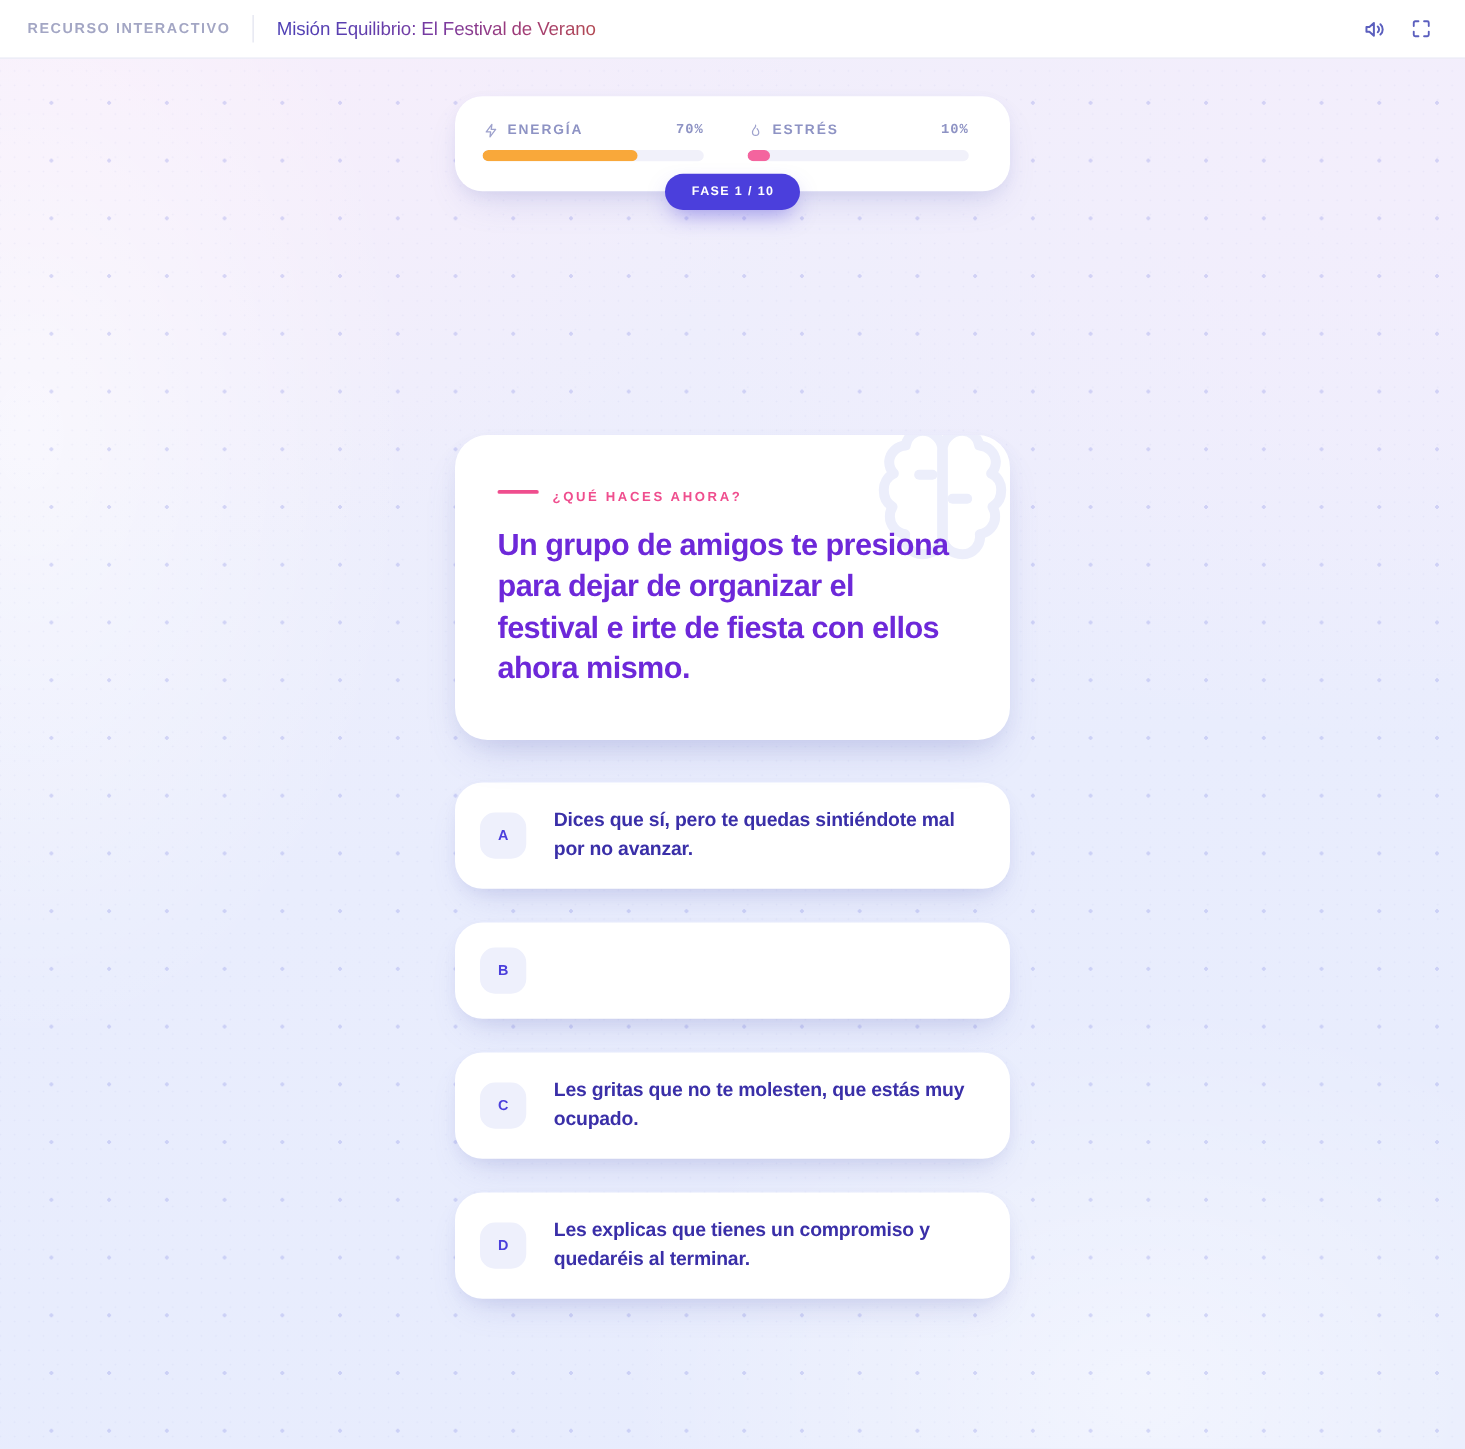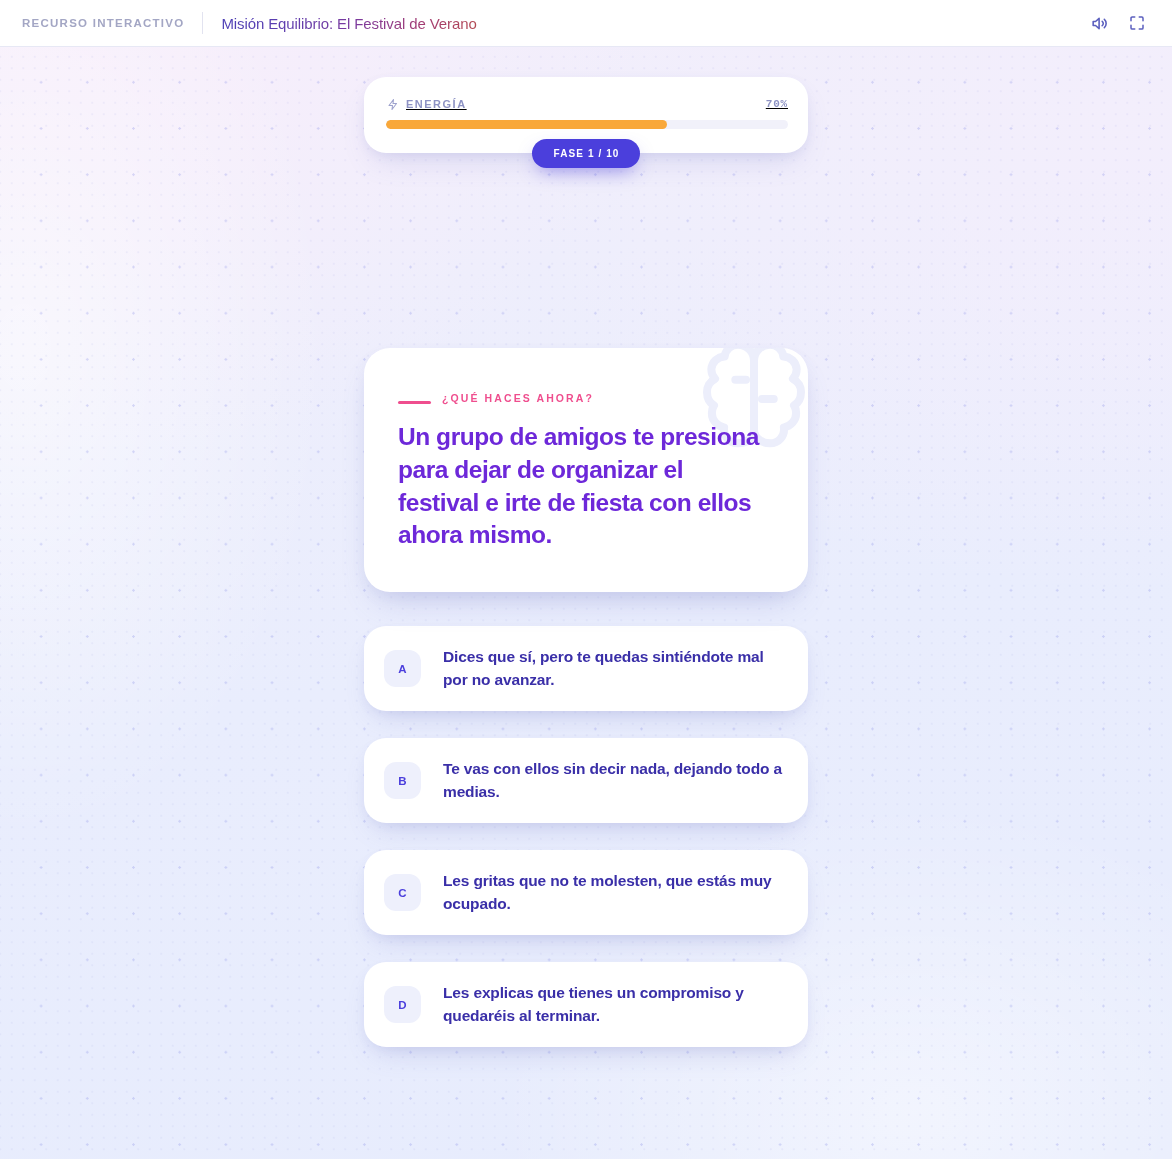--- a/index.html
+++ b/index.html
@@ -99,25 +99,24 @@
     top: 77px;
     display: flex;
     flex-direction: column;
     align-items: center;
     z-index: 4;
   }
   #stats-panel {
     width: 444px;
     background: #fff;
     border-radius: 22px;
-    padding: 20px 20px 24px 22px;
+    padding: 20px 33px 24px 22px;
     box-shadow: 0 14px 30px -10px rgba(104,110,190,.22), 0 4px 10px rgba(104,110,190,.08);
     display: flex;
     gap: 35px;
-    text-decoration: underline;
   }
   .stat { flex: 1; min-width: 0; }
   .stat-top {
     display: flex;
     align-items: center;
     margin-bottom: 9px;
   }
   .stat-ico {
     width: 13px; height: 14px;
     margin-right: 7px;
@@ -186,21 +185,21 @@
     position: absolute;
     top: -14px;
     right: -10px;
     width: 128px;
     height: 128px;
     color: #eceefb;
     pointer-events: none;
   }
   .q-eyebrow-row {
     display: flex;
-    align-items: flex-end;
+    align-items: flex-start;
     margin-bottom: 17px;
     position: relative;
     z-index: 2;
   }
   .q-dash {
     width: 33px;
     height: 3.4px;
     border-radius: 3px;
     background: #ef4e8e;
     margin-right: 11px;
@@ -300,20 +299,34 @@
           </svg>
         </span>
         <span class="stat-name">ENERGÍA</span>
         <span class="stat-pct">70%</span>
       </div>
       <div class="stat-track">
         <div class="stat-fill" id="fill-energia" style="width: 70%; background: rgb(249, 168, 58);"></div>
       </div>
     </div>
 
+    <div class="stat">
+      <div class="stat-top">
+        <span class="stat-ico">
+          <svg width="11" height="13" viewBox="0 0 24 24" fill="none" stroke="currentColor" stroke-width="2.1" stroke-linecap="round" stroke-linejoin="round">
+            <path d="M12 2.5c.9 3-1.6 4.4-2.9 6.2-1.5 2-2.6 3.7-2.6 6.1a5.5 5.5 0 0 0 11 0c0-2.6-1.6-4.4-3-6.2"></path>
+          </svg>
+        </span>
+        <span class="stat-name">ESTRÉS</span>
+        <span class="stat-pct">10%</span>
+      </div>
+      <div class="stat-track">
+        <div class="stat-fill" id="fill-estres" style="width: 10%; background: rgb(244, 100, 158);"></div>
+      </div>
+    </div>
 
   </div>
   <div id="phase-badge" style="background: rgb(75, 63, 220);">FASE 1 / 10</div>
 </div>
 
 <div id="stage">
 
   <div id="question-card">
     <svg id="brain-watermark" viewBox="0 0 24 24" fill="none" stroke="currentColor" stroke-width="1.5" stroke-linecap="round" stroke-linejoin="round">
       <path d="M12 5a3 3 0 0 0-3-3 2.5 2.5 0 0 0-2.5 2.2A2.6 2.6 0 0 0 4 6.6a2.6 2.6 0 0 0 .7 1.8A2.7 2.7 0 0 0 3.2 11c0 1 .5 1.9 1.3 2.4a2.7 2.7 0 0 0-.4 1.4 2.7 2.7 0 0 0 2.3 2.7A2.6 2.6 0 0 0 9 20.5c1.6 0 3-1.1 3-2.6z"></path>
@@ -330,21 +343,20 @@
     <div id="question-text">Un grupo de amigos te presiona para dejar de organizar el festival e irte de fiesta con ellos ahora mismo.</div>
   </div>
 
   <div id="options">
       <div class="option">
         <div class="opt-badge">A</div>
         <div class="opt-text">Dices que sí, pero te quedas sintiéndote mal por no avanzar.</div>
       </div>
       <div class="option">
         <div class="opt-badge">B</div>
-        <div class="opt-text">Te vas con ellos sin decir nada, dejando todo a medias.</div>
       </div>
       <div class="option">
         <div class="opt-badge">C</div>
         <div class="opt-text">Les gritas que no te molesten, que estás muy ocupado.</div>
       </div>
       <div class="option">
         <div class="opt-badge">D</div>
         <div class="opt-text">Les explicas que tienes un compromiso y quedaréis al terminar.</div>
       </div>
     </div>

